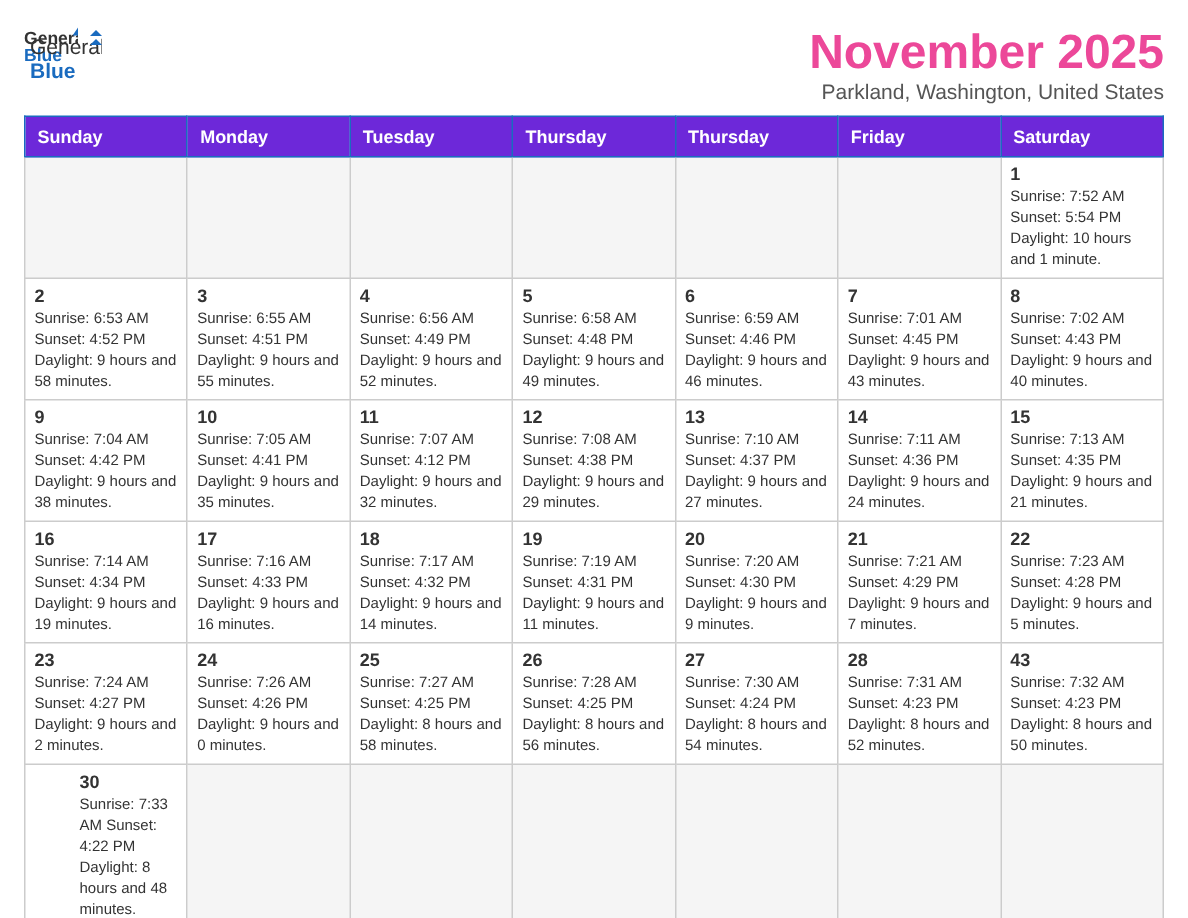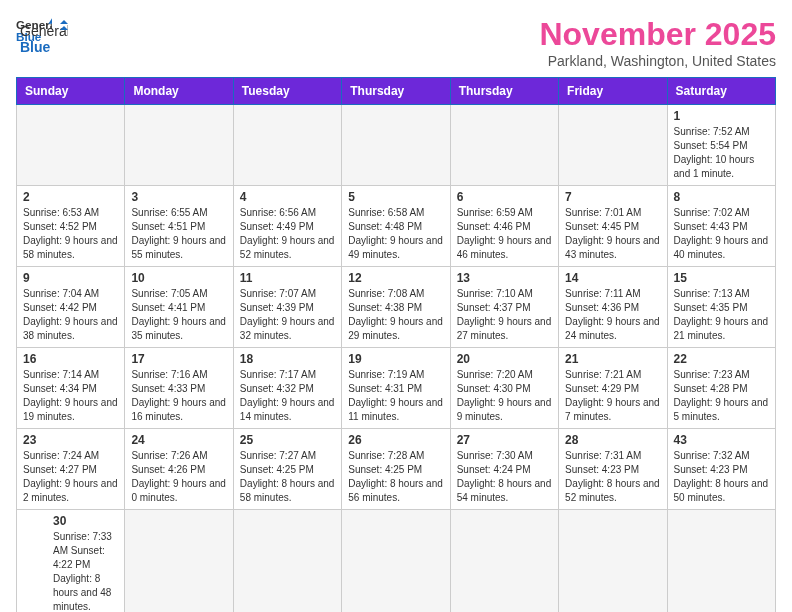--- a/index.html
+++ b/index.html
@@ -189,21 +189,21 @@
         </td>
         <td>
           <span class="day-number">10</span>
           <div class="day-info">Sunrise: 7:05 AM
 Sunset: 4:41 PM
 Daylight: 9 hours and 35 minutes.</div>
         </td>
         <td>
           <span class="day-number">11</span>
           <div class="day-info">Sunrise: 7:07 AM
-Sunset: 4:39 PM
+Sunset: 4:12 PM
 Daylight: 9 hours and 32 minutes.</div>
         </td>
         <td>
           <span class="day-number">12</span>
           <div class="day-info">Sunrise: 7:08 AM
 Sunset: 4:38 PM
 Daylight: 9 hours and 29 minutes.</div>
         </td>
         <td>
           <span class="day-number">13</span>

